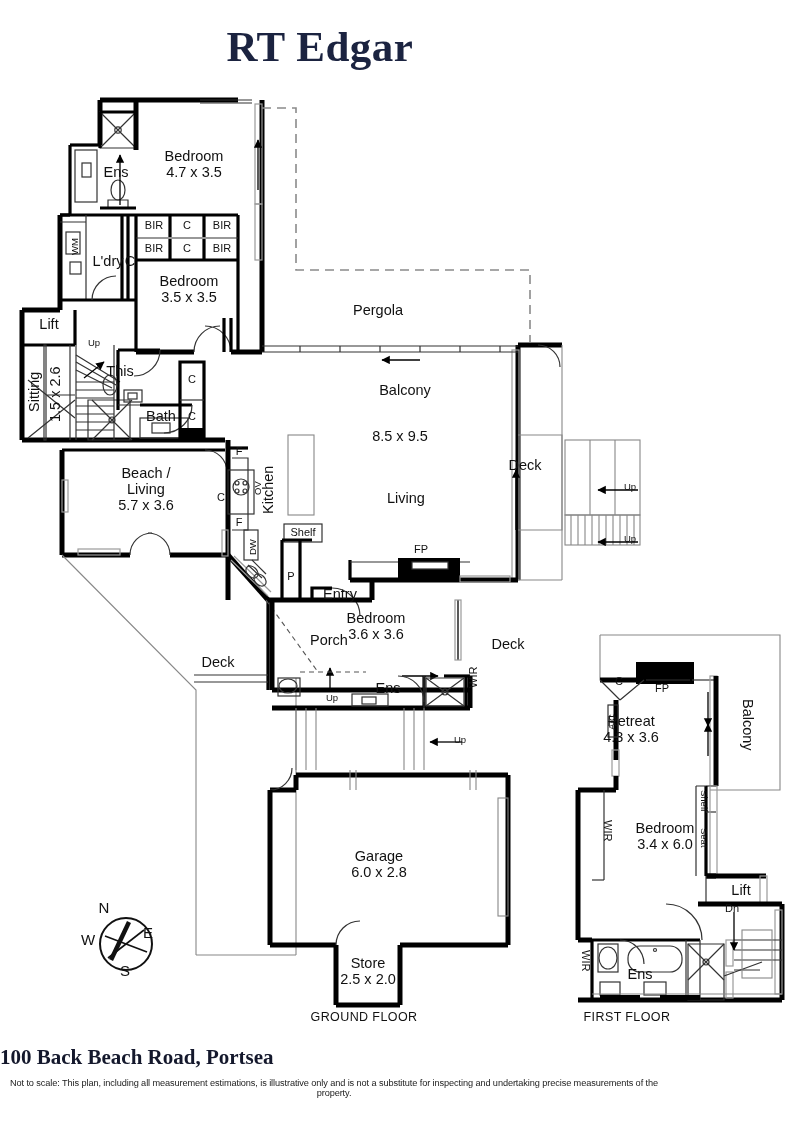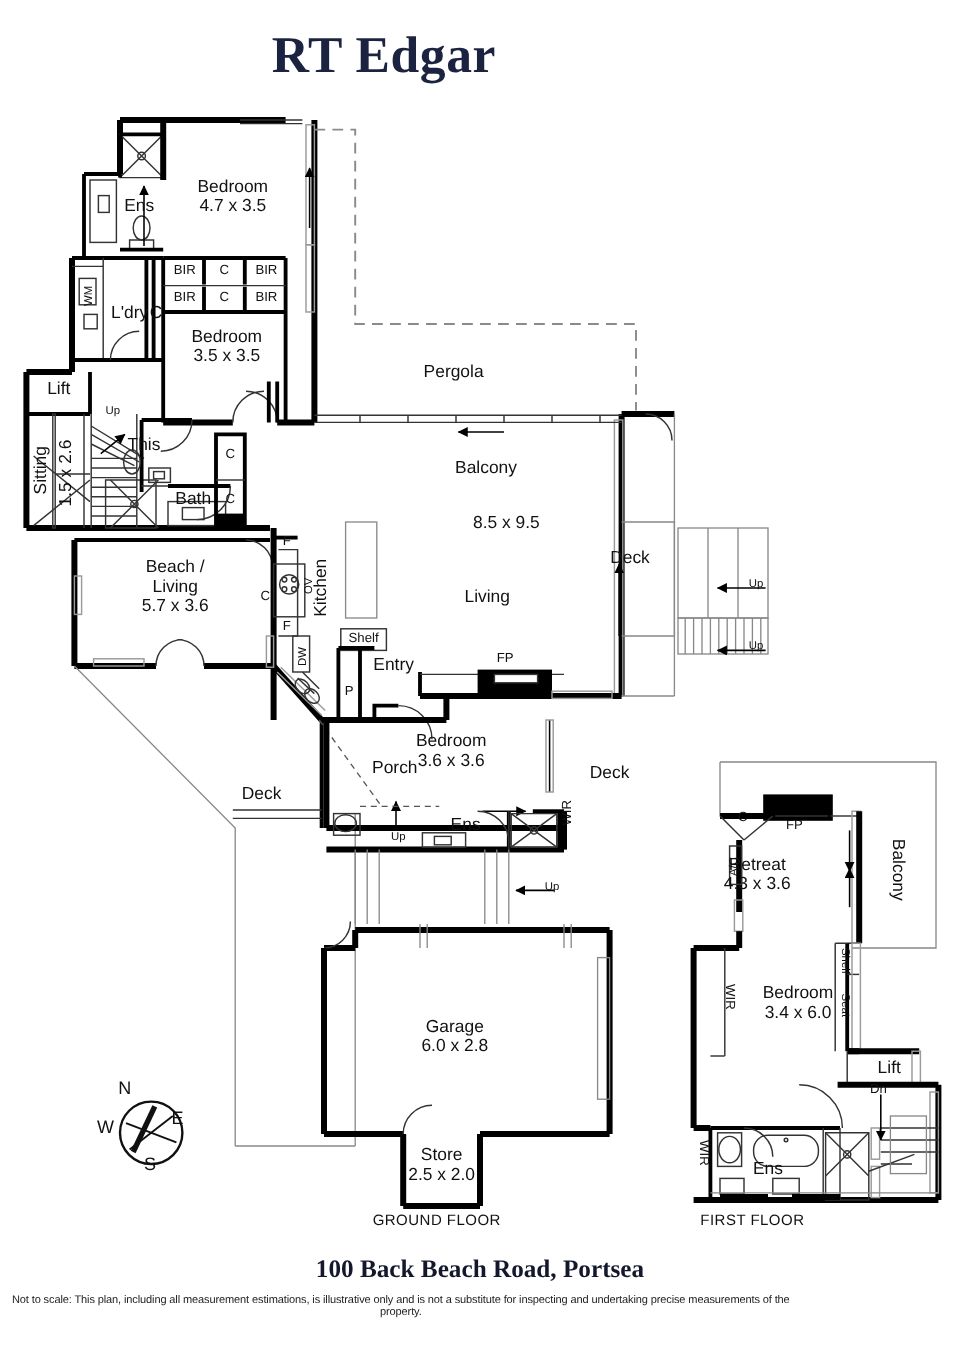--- a/index.html
+++ b/index.html
@@ -3,21 +3,21 @@
 <meta charset="utf-8">
 <title>Floor Plan</title>
 <style>
   html,body{margin:0;padding:0;background:#ffffff;}
   body{width:800px;height:1132px;position:relative;
        font-family:"Liberation Sans","DejaVu Sans",sans-serif;color:#111;}
   #plan{position:absolute;inset:0;width:800px;height:1132px;}
   .brand{position:absolute;left:0;top:22px;width:640px;text-align:center;
          font-family:"Liberation Serif","DejaVu Serif",serif;
          font-size:43px;font-weight:700;color:#1b2340;letter-spacing:.5px;}
-  .addr{position:absolute;left:0;top:1045px;width:800px;text-align:center;
+  .addr{position:absolute;left:0;top:1045px;width:800px;
         font-family:"Liberation Serif","DejaVu Serif",serif;
         font-size:21px;font-weight:700;color:#14182c;}
   .disc{position:absolute;left:0;top:1078px;width:668px;text-align:center;
         font-size:9.2px;color:#222;letter-spacing:-0.1px;}
   .lbl{position:absolute;font-size:14.5px;color:#111;white-space:nowrap;
        line-height:1.12;text-align:center;}
   .lbl.sm{font-size:11px;}
   .lbl.xs{font-size:9.5px;}
   .lbl.flr{font-size:12.5px;letter-spacing:.4px;}
   .vert{writing-mode:vertical-rl;transform:rotate(180deg);}
@@ -336,21 +336,21 @@
   <span>3.5 x 3.5</span>
 </div>
 <div class="lbl" style="left:100px;top:465px;width:92px;">
   <span>Beach /</span><br>
   <span>Living</span><br>
   <span>5.7 x 3.6</span>
 </div>
 <div class="lbl" style="left:355px;top:382px;width:100px;">
   <span>Balcony</span>
 </div>
-<div class="lbl" style="left:372px;top:428px;width:100px;">
+<div class="lbl" style="left:350px;top:428px;width:100px;">
   <span>8.5 x 9.5</span>
 </div>
 <div class="lbl" style="left:358px;top:490px;width:96px;">
   <span>Living</span>
 </div>
 <div class="lbl" style="left:328px;top:610px;width:96px;">
   <span>Bedroom</span><br>
   <span>3.6 x 3.6</span>
 </div>
 <div class="lbl" style="left:331px;top:848px;width:96px;">
@@ -376,21 +376,21 @@
 </div>
 <div class="lbl" style="left:495px;top:457px;width:60px;">
   <span>Deck</span>
 </div>
 <div class="lbl" style="left:478px;top:636px;width:60px;">
   <span>Deck</span>
 </div>
 <div class="lbl" style="left:298px;top:632px;width:62px;">
   <span>Porch</span>
 </div>
-<div class="lbl" style="left:300px;top:546px;width:56px;">
+<div class="lbl" style="left:300px;top:586px;width:56px;padding-left:12px;">
   <span>Entry</span>
 </div>
 <div class="lbl vert" style="left:260px;top:455px;height:70px;">
   <span>Kitchen</span>
 </div>
 
 <div class="lbl" style="left:98px;top:164px;width:36px;"><span>Ens</span></div>
 <div class="lbl" style="left:368px;top:680px;width:40px;"><span>Ens</span></div>
 <div class="lbl" style="left:86px;top:253px;width:44px;"><span>L'dry</span></div>
 <div class="lbl xs vert" style="left:70px;top:232px;height:30px;"><span>WM</span></div>

